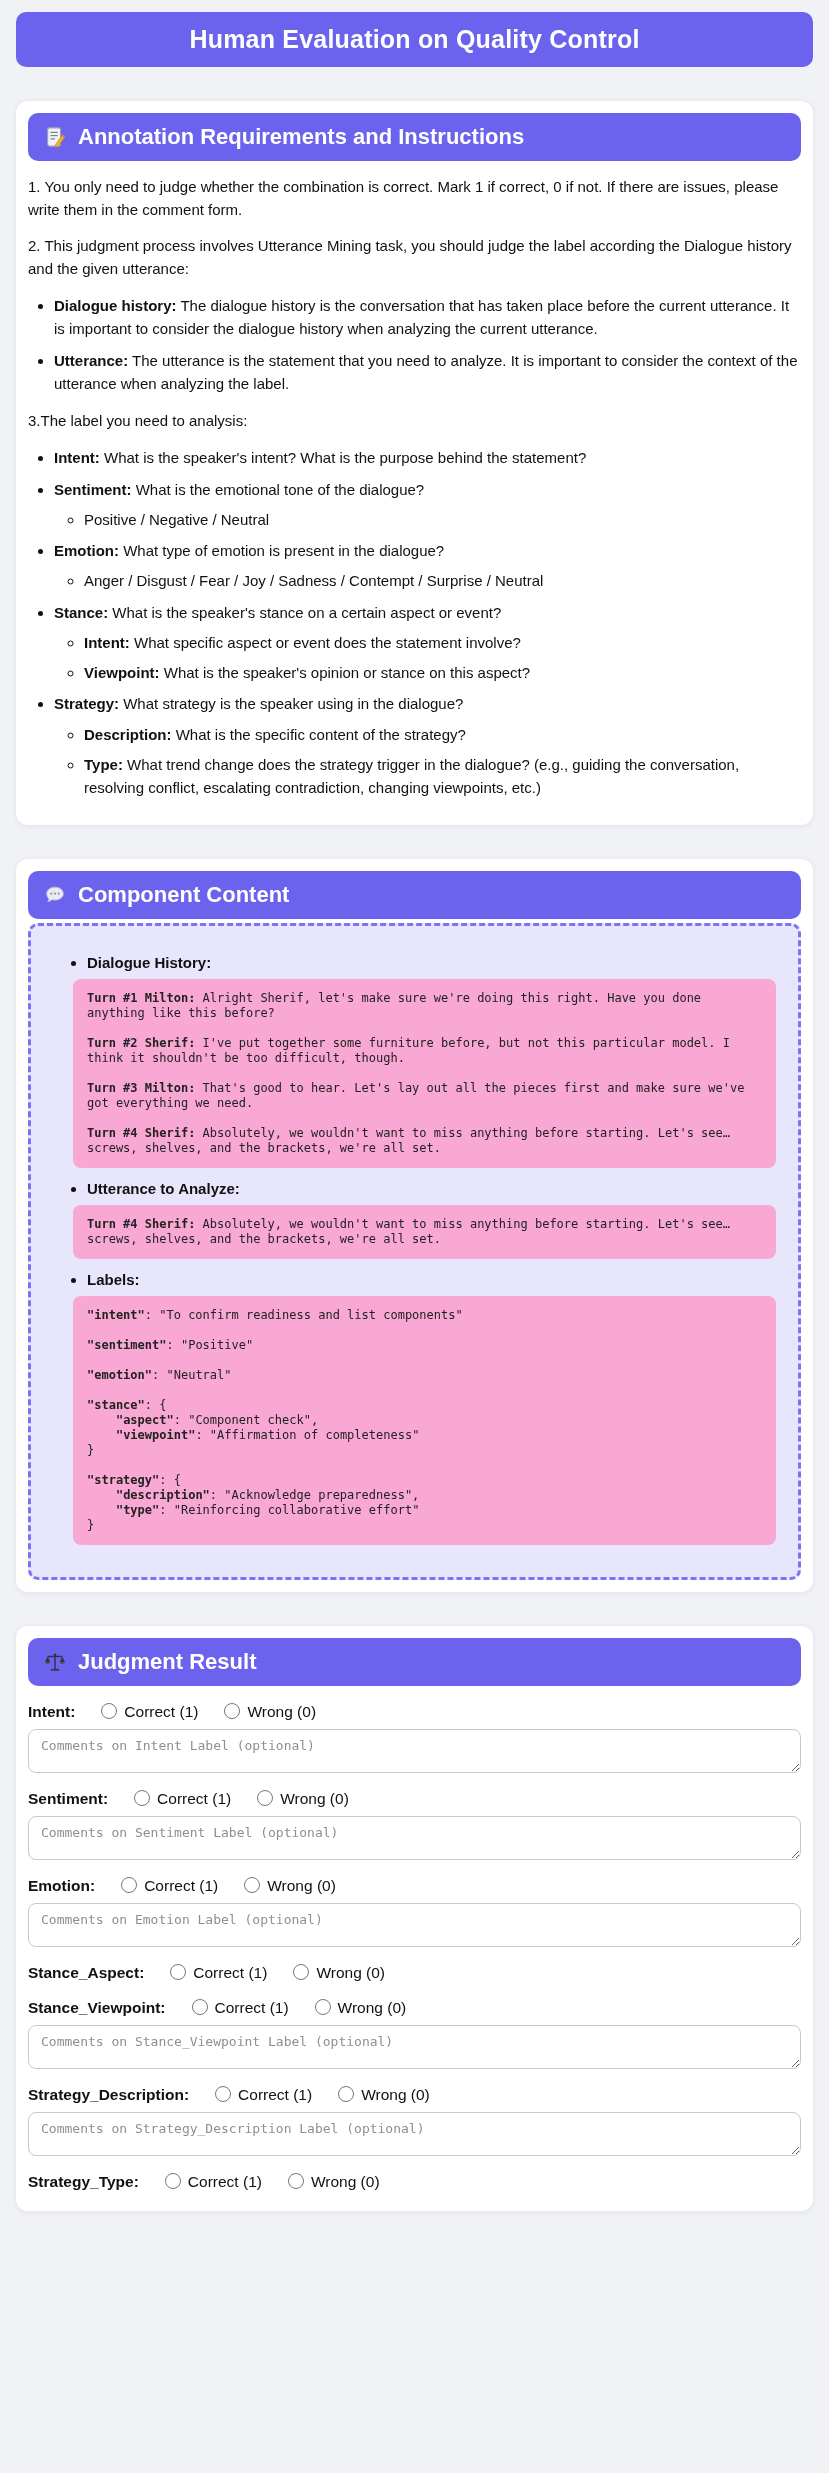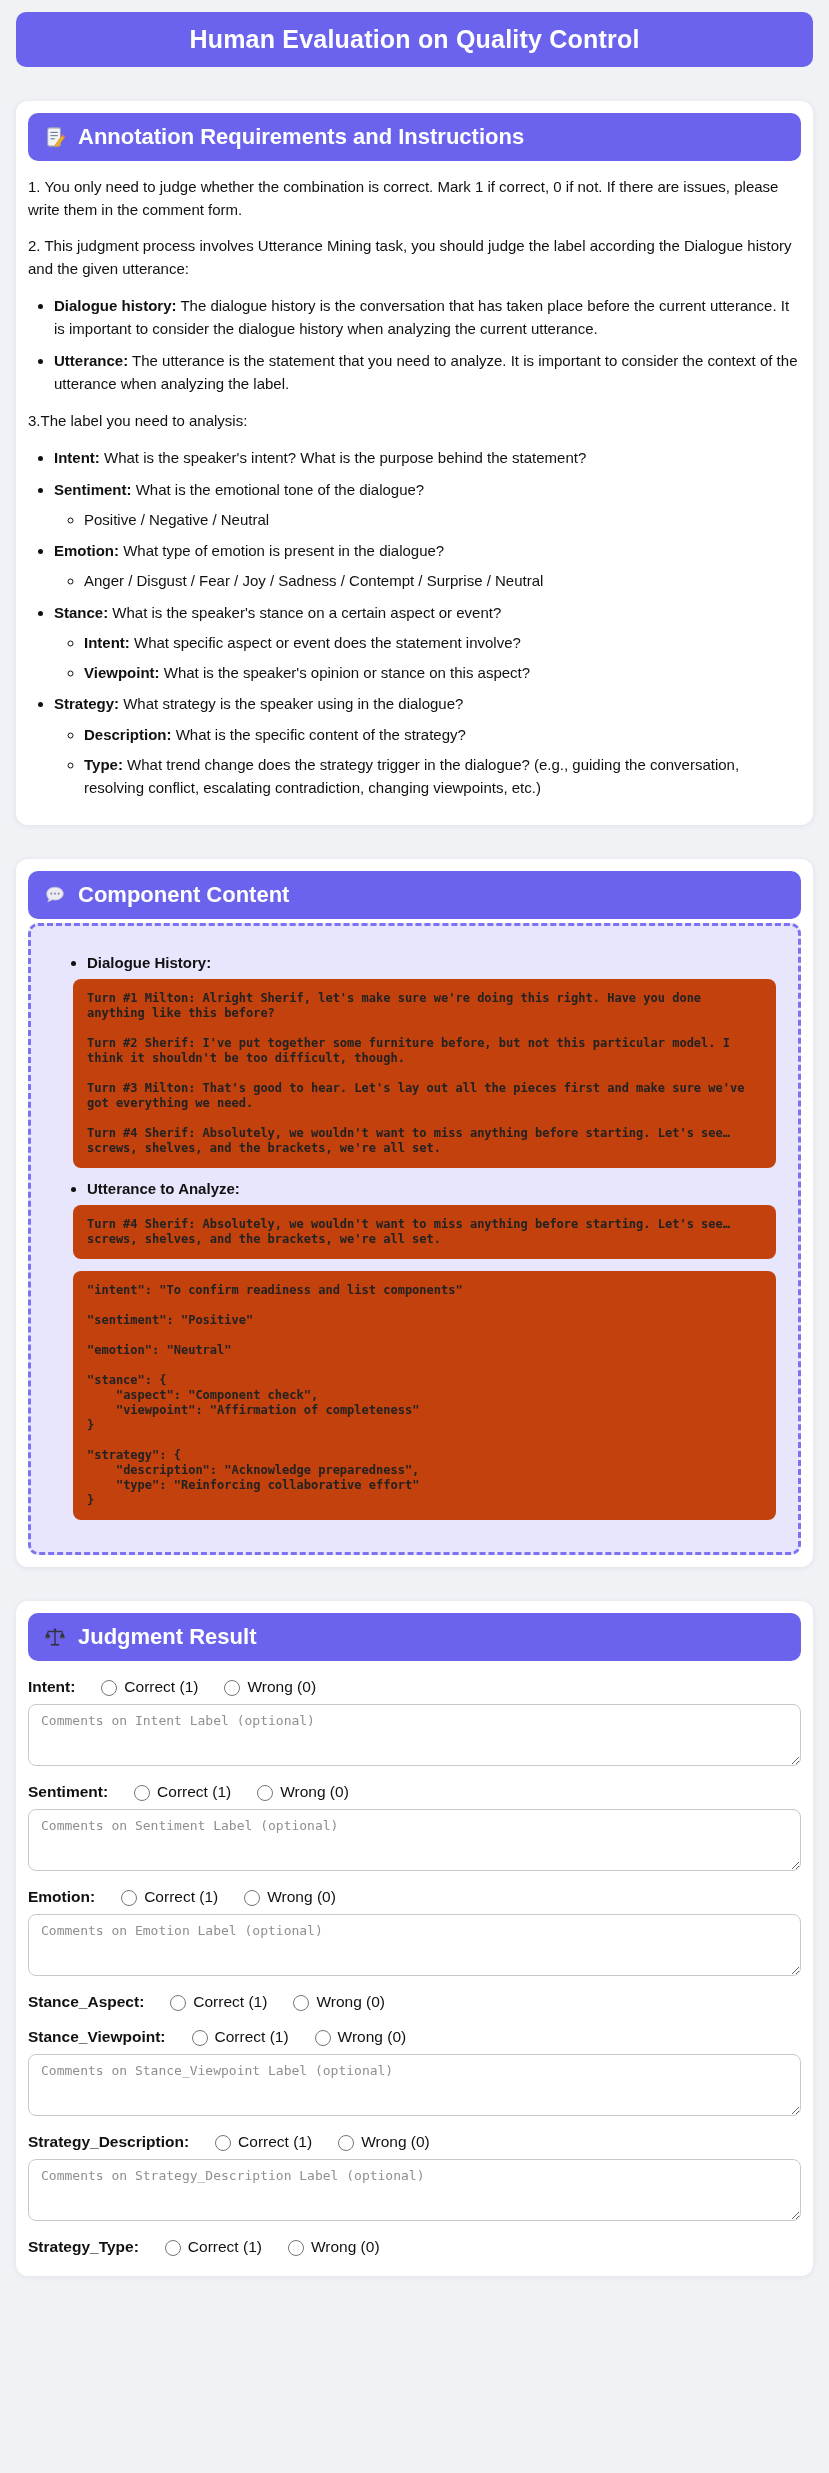--- a/index.html
+++ b/index.html
@@ -33,35 +33,35 @@
   .inst ul.sub li { margin:7px 0; }
 
   
   .content-panel {
     border:3px dashed #7b73f1; background:#e8e6fc; border-radius:10px;
     margin-top:4px; padding:16px 22px 20px;
   }
   .content-panel > ul { list-style:disc; margin:0; padding-left:34px; }
   .content-panel > ul > li { margin:12px 0 8px; font-size:15px; font-weight:bold; }
   .mono-box {
-    background:#c2410c; border-radius:8px; padding:12px 14px; margin:8px 0 12px 20px;
+    background:#f9a8d4; border-radius:8px; padding:12px 14px; margin:8px 0 12px 20px;
     font-family:"DejaVu Sans Mono", monospace; font-size:12px; line-height:1.25;
-    font-weight:bold; color:#222;
+    font-weight:normal; color:#222;
   }
   .mono-box p.turn { margin:0 0 15px; }
   .mono-box p.turn:last-child { margin-bottom:0; }
   .jline { white-space:pre-wrap; min-height:15px; }
 
   
   .jrow-head { display:flex; align-items:center; font-size:15.5px; margin:17px 0 8px; }
   .jlabel { font-weight:bold; }
-  .radio-opt { display:flex; align-items:flex-end; gap:7px; margin-left:26px; cursor:pointer; }
+  .radio-opt { display:flex; align-items:flex-start; gap:7px; margin-left:26px; cursor:pointer; }
   .radio-opt input { width:16px; height:16px; margin:0; accent-color:#666; }
   .jcomment {
-    width:100%; box-sizing:border-box; height:62px; display:block;
+    width:100%; box-sizing:border-box; height:44px; display:block;
     border:1px solid #c9c9c9; border-radius:8px; padding:8px 12px;
     font-family:"DejaVu Sans Mono", monospace; font-size:13px; color:#333;
     resize:vertical; background:#fff; outline:none;
   }
   .jcomment::placeholder { color:#8f8f8f; }
   b.term { font-weight:bold; }
 </style>
 </head>
 <body>
 
@@ -136,20 +136,23 @@
         <p class="turn"><b>Turn #2 Sherif:</b><span> I've put together some furniture before, but not this particular model. I think it shouldn't be too difficult, though.</span></p>
         <p class="turn"><b>Turn #3 Milton:</b><span> That's good to hear. Let's lay out all the pieces first and make sure we've got everything we need.</span></p>
         <p class="turn"><b>Turn #4 Sherif:</b><span> Absolutely, we wouldn't want to miss anything before starting. Let's see… screws, shelves, and the brackets, we're all set.</span></p>
       </div>
       <ul>
         <li>Utterance to Analyze:</li>
       </ul>
       <div class="mono-box">
         <p class="turn"><b>Turn #4 Sherif:</b><span> Absolutely, we wouldn't want to miss anything before starting. Let's see… screws, shelves, and the brackets, we're all set.</span></p>
       </div>
+      <ul>
+        <li>Labels:</li>
+      </ul>
       <div class="mono-box">
         <div class="jline"><b>"intent"</b><span>: "To confirm readiness and list components"</span></div>
         <div class="jline"><b></b><span></span></div>
         <div class="jline"><b>"sentiment"</b><span>: "Positive"</span></div>
         <div class="jline"><b></b><span></span></div>
         <div class="jline"><b>"emotion"</b><span>: "Neutral"</span></div>
         <div class="jline"><b></b><span></span></div>
         <div class="jline"><b>"stance"</b><span>: {</span></div>
         <div class="jline"><b>    "aspect"</b><span>: "Component check",</span></div>
         <div class="jline"><b>    "viewpoint"</b><span>: "Affirmation of completeness"</span></div>

